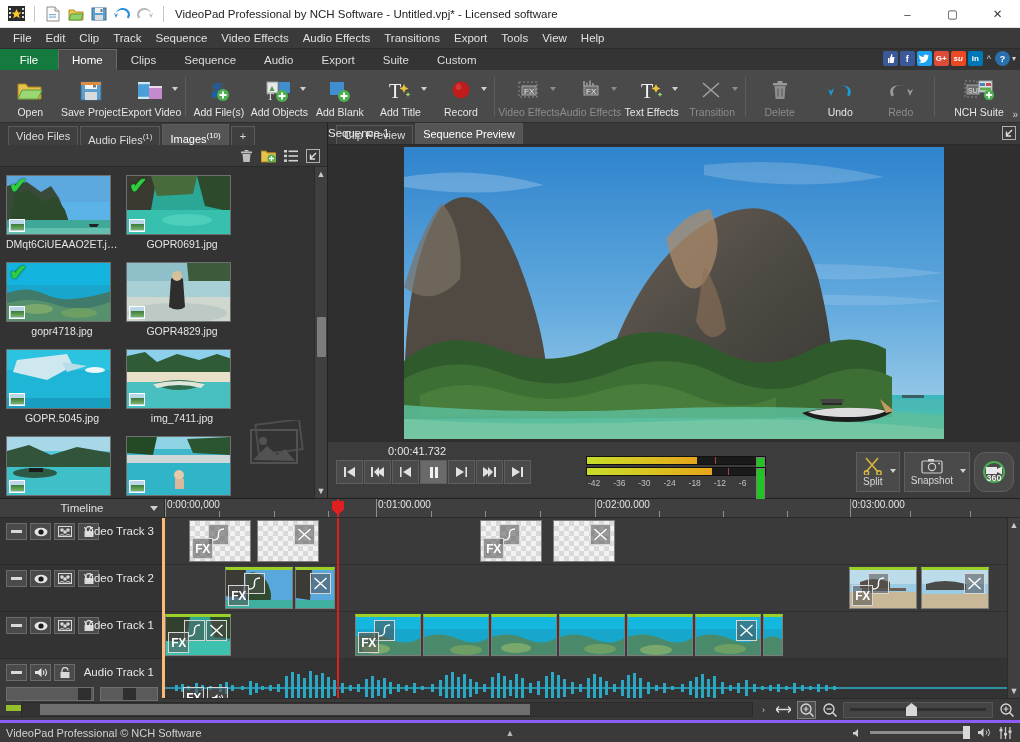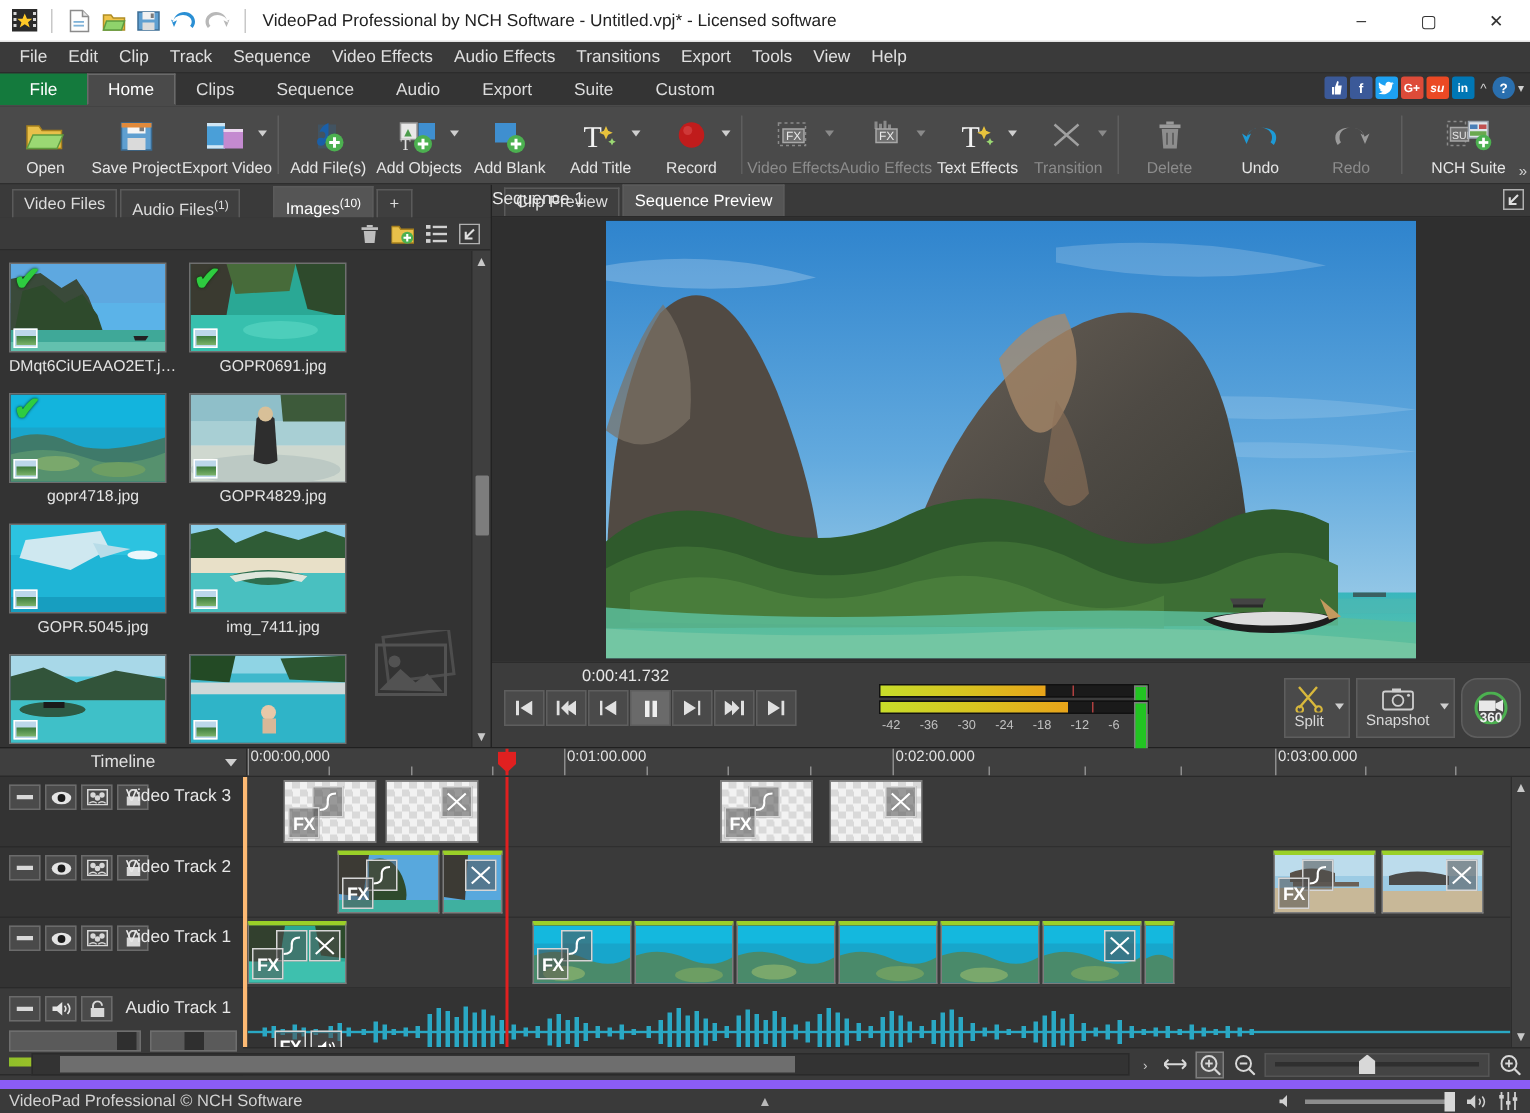--- a/index.html
+++ b/index.html
@@ -70,21 +70,21 @@
   
   .main { flex: 1; display: flex; min-height: 0; }
 
   
   .bin { width: 328px; background: #333333; display: flex; flex-direction: column; border-right: 1px solid #222; }
   .bin-tabs { height: 22px; display: flex; align-items: flex-end; background: #3a3a3a; padding-left: 8px; }
   .btab {
     height: 19px; line-height: 19px; padding: 0 7px; font-size: 11px; color: #ddd;
     background: #3f3f3f; border: 1px solid #5a5a5a; border-bottom: none; margin-right: 2px; white-space: nowrap;
   }
-  .btab.active { background: #555; color: #fff; height: 21px; line-height: 21px; margin-left: 20px; }
+  .btab.active { background: #555; color: #fff; height: 21px; line-height: 21px; }
   .btab sup { font-size: 8px; }
   .btab.plus { padding: 0 8px; }
   .bin-toolbar { height: 22px; background: #3a3a3a; display: flex; align-items: center;
     justify-content: flex-end; padding-right: 5px; gap: 3px; border-bottom: 1px solid #2a2a2a; }
   .bico { width: 19px; height: 18px; display: flex; align-items: center; justify-content: center;
     border: 1px solid transparent; }
   .bin-body { flex: 1; display: flex; min-height: 0; position: relative; overflow: hidden; background: #333; }
   .thumbs { flex: 1; padding: 8px 0 0 6px; display: flex; flex-wrap: wrap; align-content: flex-start; gap: 0; }
   .thumb { width: 112px; margin: 0 0 12px 0; position: relative; }
   .thumb:nth-child(odd) { margin-right: 8px; }
@@ -200,21 +200,21 @@
     border: 1px solid transparent; }
   .zbtn.act { border-color: #7d7d7d; background: #4d4d4d; }
   .zslider { width: 150px; height: 16px; background: #444; border: 1px solid #555; position: relative;
     display: flex; align-items: center; }
   .zslider .rail { position: absolute; left: 6px; right: 6px; height: 3px; background: #2f2f2f; }
   .zslider .knob { position: absolute; left: 62px; width: 11px; height: 13px; background: #d8d8d8;
     clip-path: polygon(50% 0, 100% 35%, 100% 100%, 0 100%, 0 35%); }
 
   
   .statusbar { height: 22px; flex: 0 0 22px; background: #3a3a3a; display: flex; align-items: center;
-    padding: 0 6px; border-top: 6px solid #8b5cf6; position: relative; }
+    padding: 0 6px; border-top: 3px solid #8b5cf6; position: relative; }
   .status-text { font-size: 11px; color: #d2d2d2; }
   .sb-right { position: absolute; right: 8px; display: flex; align-items: center; gap: 7px; }
   .volrail { width: 100px; height: 3px; background: #8d8d8d; position: relative; }
   .volrail .vk { position: absolute; right: 0; top: -5px; width: 7px; height: 13px; background: #d8d8d8; }
   .sb-caret { position: absolute; left: 50%; transform: translateX(-50%); color: #b8b8b8; font-size: 9px; }
   svg { display: block; }
 </style>
 </head>
 <body>
 

